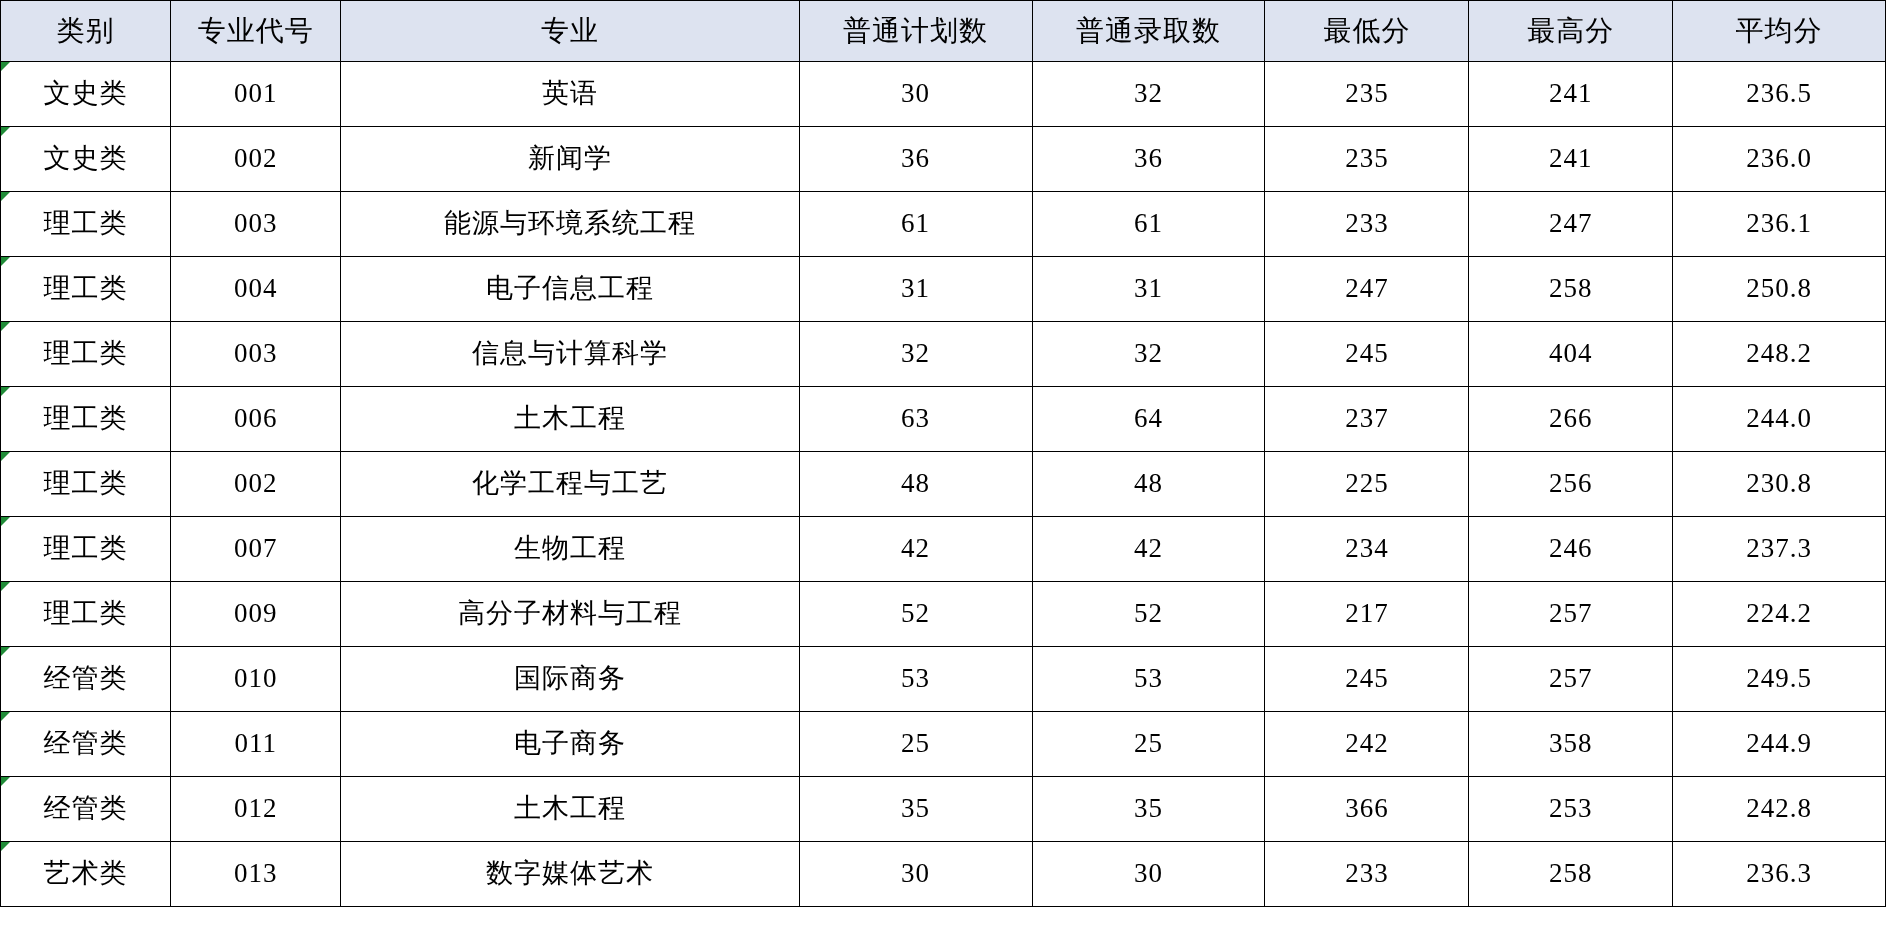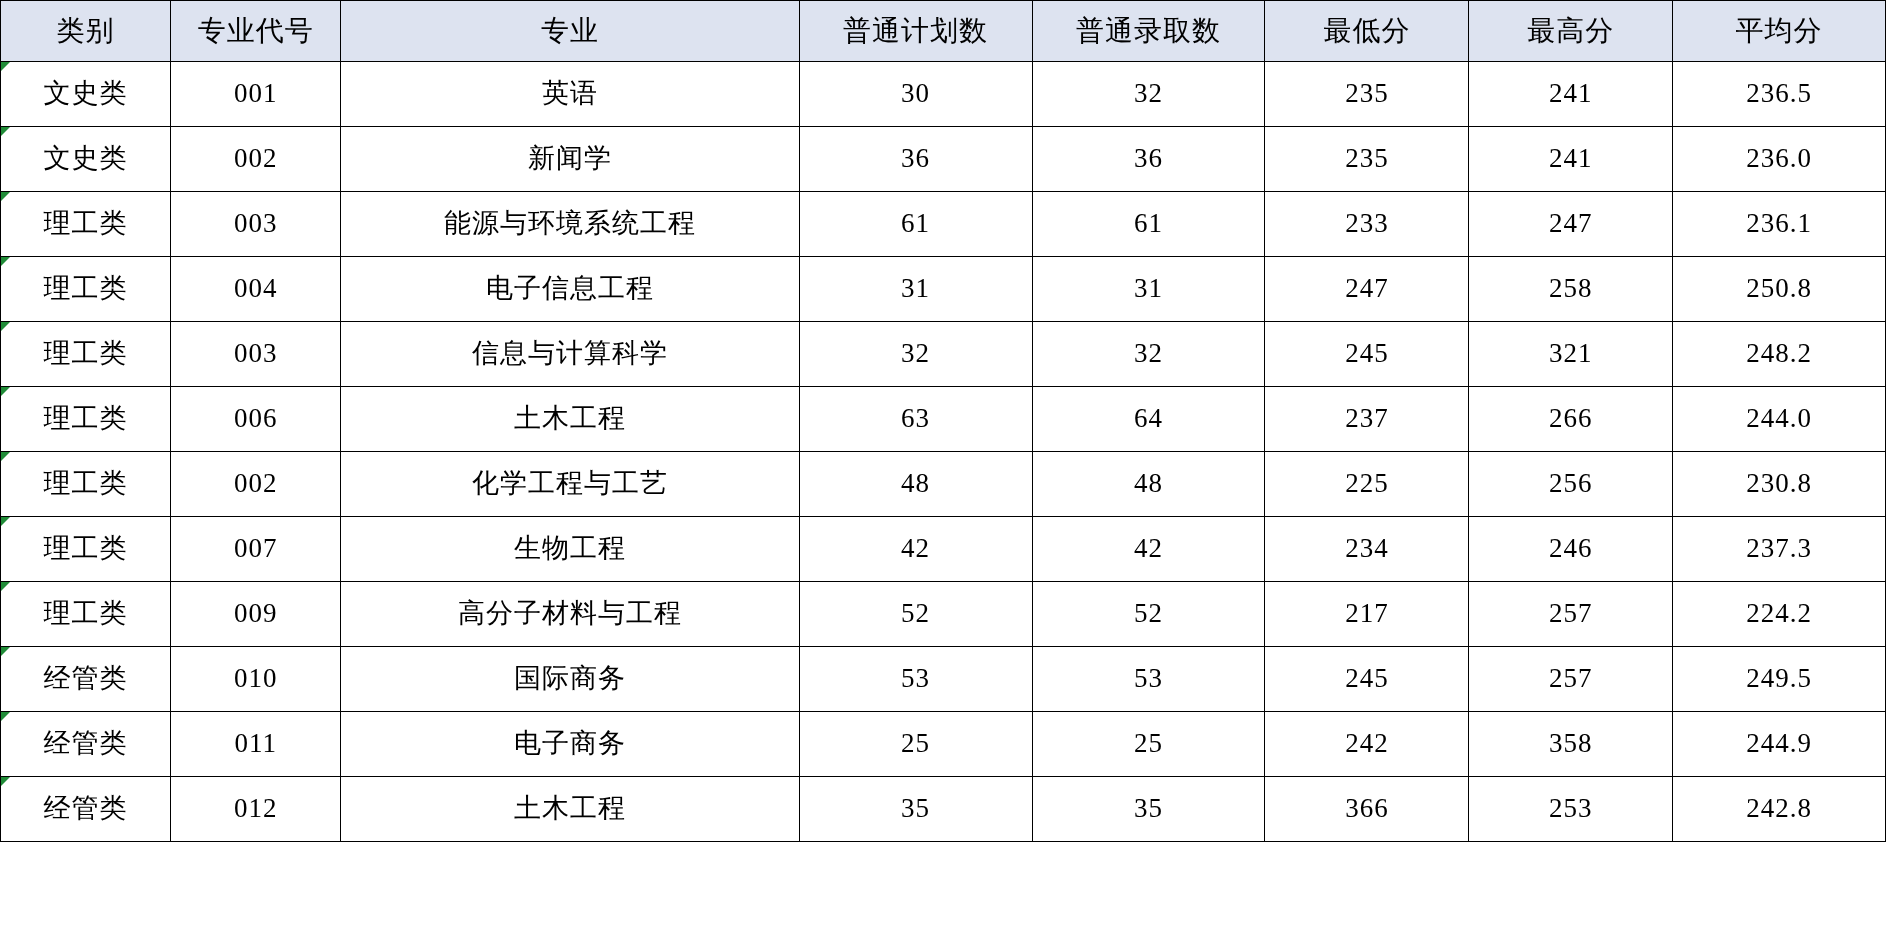--- a/index.html
+++ b/index.html
@@ -142,21 +142,21 @@
           <td class="num">258</td>
           <td class="num">250.8</td>
         </tr>
         <tr>
           <td class="cat"><span class="marker"></span>理工类</td>
           <td class="num">003</td>
           <td>信息与计算科学</td>
           <td class="num">32</td>
           <td class="num">32</td>
           <td class="num">245</td>
-          <td class="num">321</td>
+          <td class="num">404</td>
           <td class="num">248.2</td>
         </tr>
         <tr>
           <td class="cat"><span class="marker"></span>理工类</td>
           <td class="num">006</td>
           <td>土木工程</td>
           <td class="num">63</td>
           <td class="num">64</td>
           <td class="num">237</td>
           <td class="num">266</td>
@@ -215,15 +215,25 @@
         <tr>
           <td class="cat"><span class="marker"></span>经管类</td>
           <td class="num">012</td>
           <td>土木工程</td>
           <td class="num">35</td>
           <td class="num">35</td>
           <td class="num">366</td>
           <td class="num">253</td>
           <td class="num">242.8</td>
         </tr>
+        <tr>
+          <td class="cat"><span class="marker"></span>艺术类</td>
+          <td class="num">013</td>
+          <td>数字媒体艺术</td>
+          <td class="num">30</td>
+          <td class="num">30</td>
+          <td class="num">233</td>
+          <td class="num">258</td>
+          <td class="num">236.3</td>
+        </tr>
       </tbody>
   </table>
 </div>
 
 </body></html>

